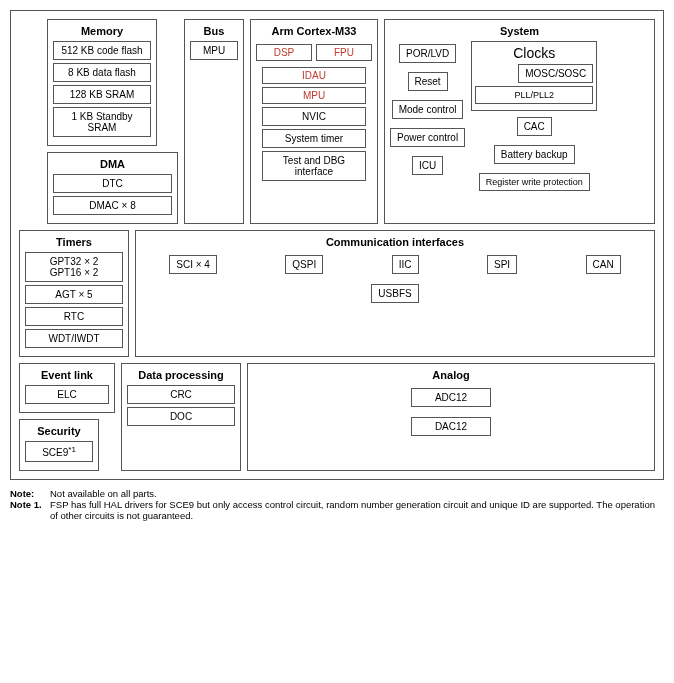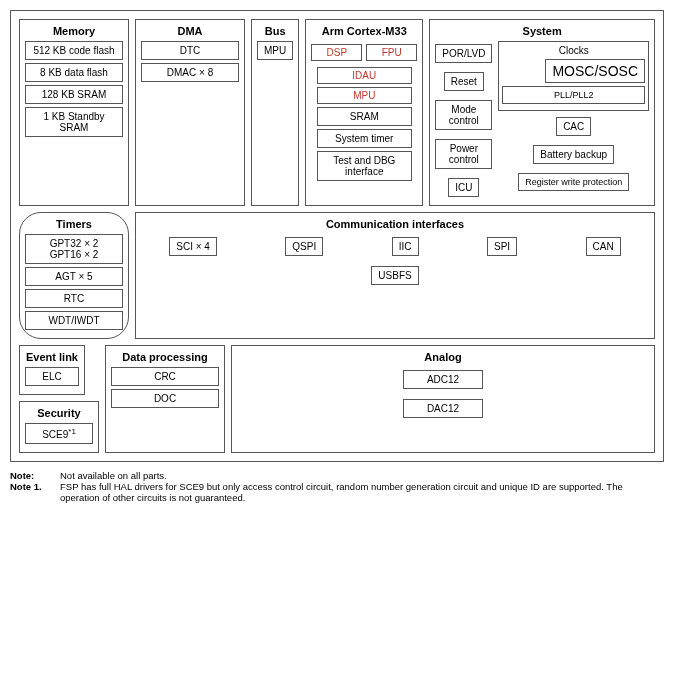--- a/index.html
+++ b/index.html
@@ -52,45 +52,44 @@
       gap: 6px;
       margin-bottom: 6px;
     }
     .memory-block {
       width: 110px;
     }
     .bus-block {
       width: 60px;
     }
     .arm-block {
-      width: 152px;
+      width: 128px;
     }
     .system-block {
       flex: 1;
     }
     
     .middle-row {
       display: flex;
       gap: 6px;
       margin-bottom: 6px;
     }
     .timers-block {
       width: 110px;
-      border-radius: 22px;
     }
     .comm-block {
       flex: 1;
     }
     
     .bottom-row {
       display: flex;
       gap: 6px;
     }
     .event-block {
-      width: 66px;
+      width: 96px;
     }
     .security-block {
       width: 80px;
     }
     .data-proc-block {
       width: 120px;
     }
     .analog-block {
       flex: 1;
     }
@@ -107,21 +106,21 @@
       display: flex;
       flex-direction: column;
       gap: 3px;
     }
     .clocks-group {
       border: 1px solid #555;
       padding: 3px;
     }
     .clocks-title {
       text-align: center;
-      font-size: 10px;
+      font-size: 14px;
       margin-bottom: 2px;
     }
     .comm-row1 {
       display: flex;
       gap: 12px;
       margin-bottom: 4px;
     }
     .comm-row2 {
       display: flex;
       gap: 4px;
@@ -130,87 +129,87 @@
       display: flex;
       flex-direction: column;
       gap: 4px;
     }
     .note-section {
       margin-top: 8px;
       font-size: 9.5px;
     }
     .note-row {
       display: flex;
-      gap: 10px;
+      gap: 0;
     }
     .note-label {
       min-width: 40px;
       font-weight: bold;
     }
     sup {
       font-size: 8px;
     }
   </style>
 </head>
 <body>
 
 <div class="main-container">
 
   <div class="top-row">
 
-    <div style="display:flex; flex-direction:row; gap:6px;">
+    <div style="display:flex; flex-direction:column; gap:6px;margin-left:28px;">
       <div class="section-block memory-block">
         <div class="section-title">Memory</div>
         <span class="item-box">512 KB code flash</span>
         <span class="item-box">8 KB data flash</span>
         <span class="item-box">128 KB SRAM</span>
         <span class="item-box" style="font-size:10px;">1 KB Standby SRAM</span>
       </div>
 
-      <div class="section-block" style="width:110px;">
+      <div class="section-block" style="width:131px;">
         <div class="section-title">DMA</div>
         <span class="item-box">DTC</span>
         <span class="item-box">DMAC × 8</span>
       </div>
     </div>
 
     <div class="section-block bus-block">
       <div class="section-title">Bus</div>
       <span class="item-box">MPU</span>
     </div>
 
     <div class="section-block arm-block">
       <div class="section-title">Arm Cortex-M33</div>
       <div style="display:flex; gap:4px; margin-bottom:3px;">
         <span class="item-box-orange" style="flex:1;">DSP</span>
         <span class="item-box-orange" style="flex:1;">FPU</span>
       </div>
       <span class="item-box-orange" style="width:90%; margin:3px auto; display:block;">IDAU</span>
       <span class="item-box-orange" style="width:90%; margin:3px auto; display:block;">MPU</span>
-      <span class="item-box" style="width:90%; margin:3px auto; display:block;">SRAM</span>
+      <span class="item-box" style="width:90%; margin:3px auto; display:block;">NVIC</span>
       <span class="item-box" style="width:90%; margin:0 auto; display:block;">System timer</span>
       <span class="item-box" style="width:90%; margin:3px auto; display:block;">Test and DBG interface</span>
     </div>
 
     <div class="section-block system-block">
       <div class="section-title">System</div>
       <div class="system-inner">
 
         <div class="system-left">
           <span class="item-box">POR/LVD</span>
           <span class="item-box">Reset</span>
           <span class="item-box">Mode control</span>
           <span class="item-box">Power control</span>
           <span class="item-box">ICU</span>
         </div>
 
         <div style="display:flex; flex-direction:column; gap:3px;">
           <div class="clocks-group">
             <div class="clocks-title">Clocks</div>
-            <span class="item-box" style="font-size:14px;margin-left:43px;">MOSC/SOSC</span>
+            <span class="item-box" style="font-size:10px;margin-left:43px;">MOSC/SOSC</span>
             <span class="item-box" style="font-size:9px;">PLL/PLL2</span>
           </div>
           <span class="item-box">CAC</span>
           <span class="item-box">Battery backup</span>
           <span class="item-box" style="font-size:9px;">Register write protection</span>
         </div>
       </div>
     </div>
 
   </div>

